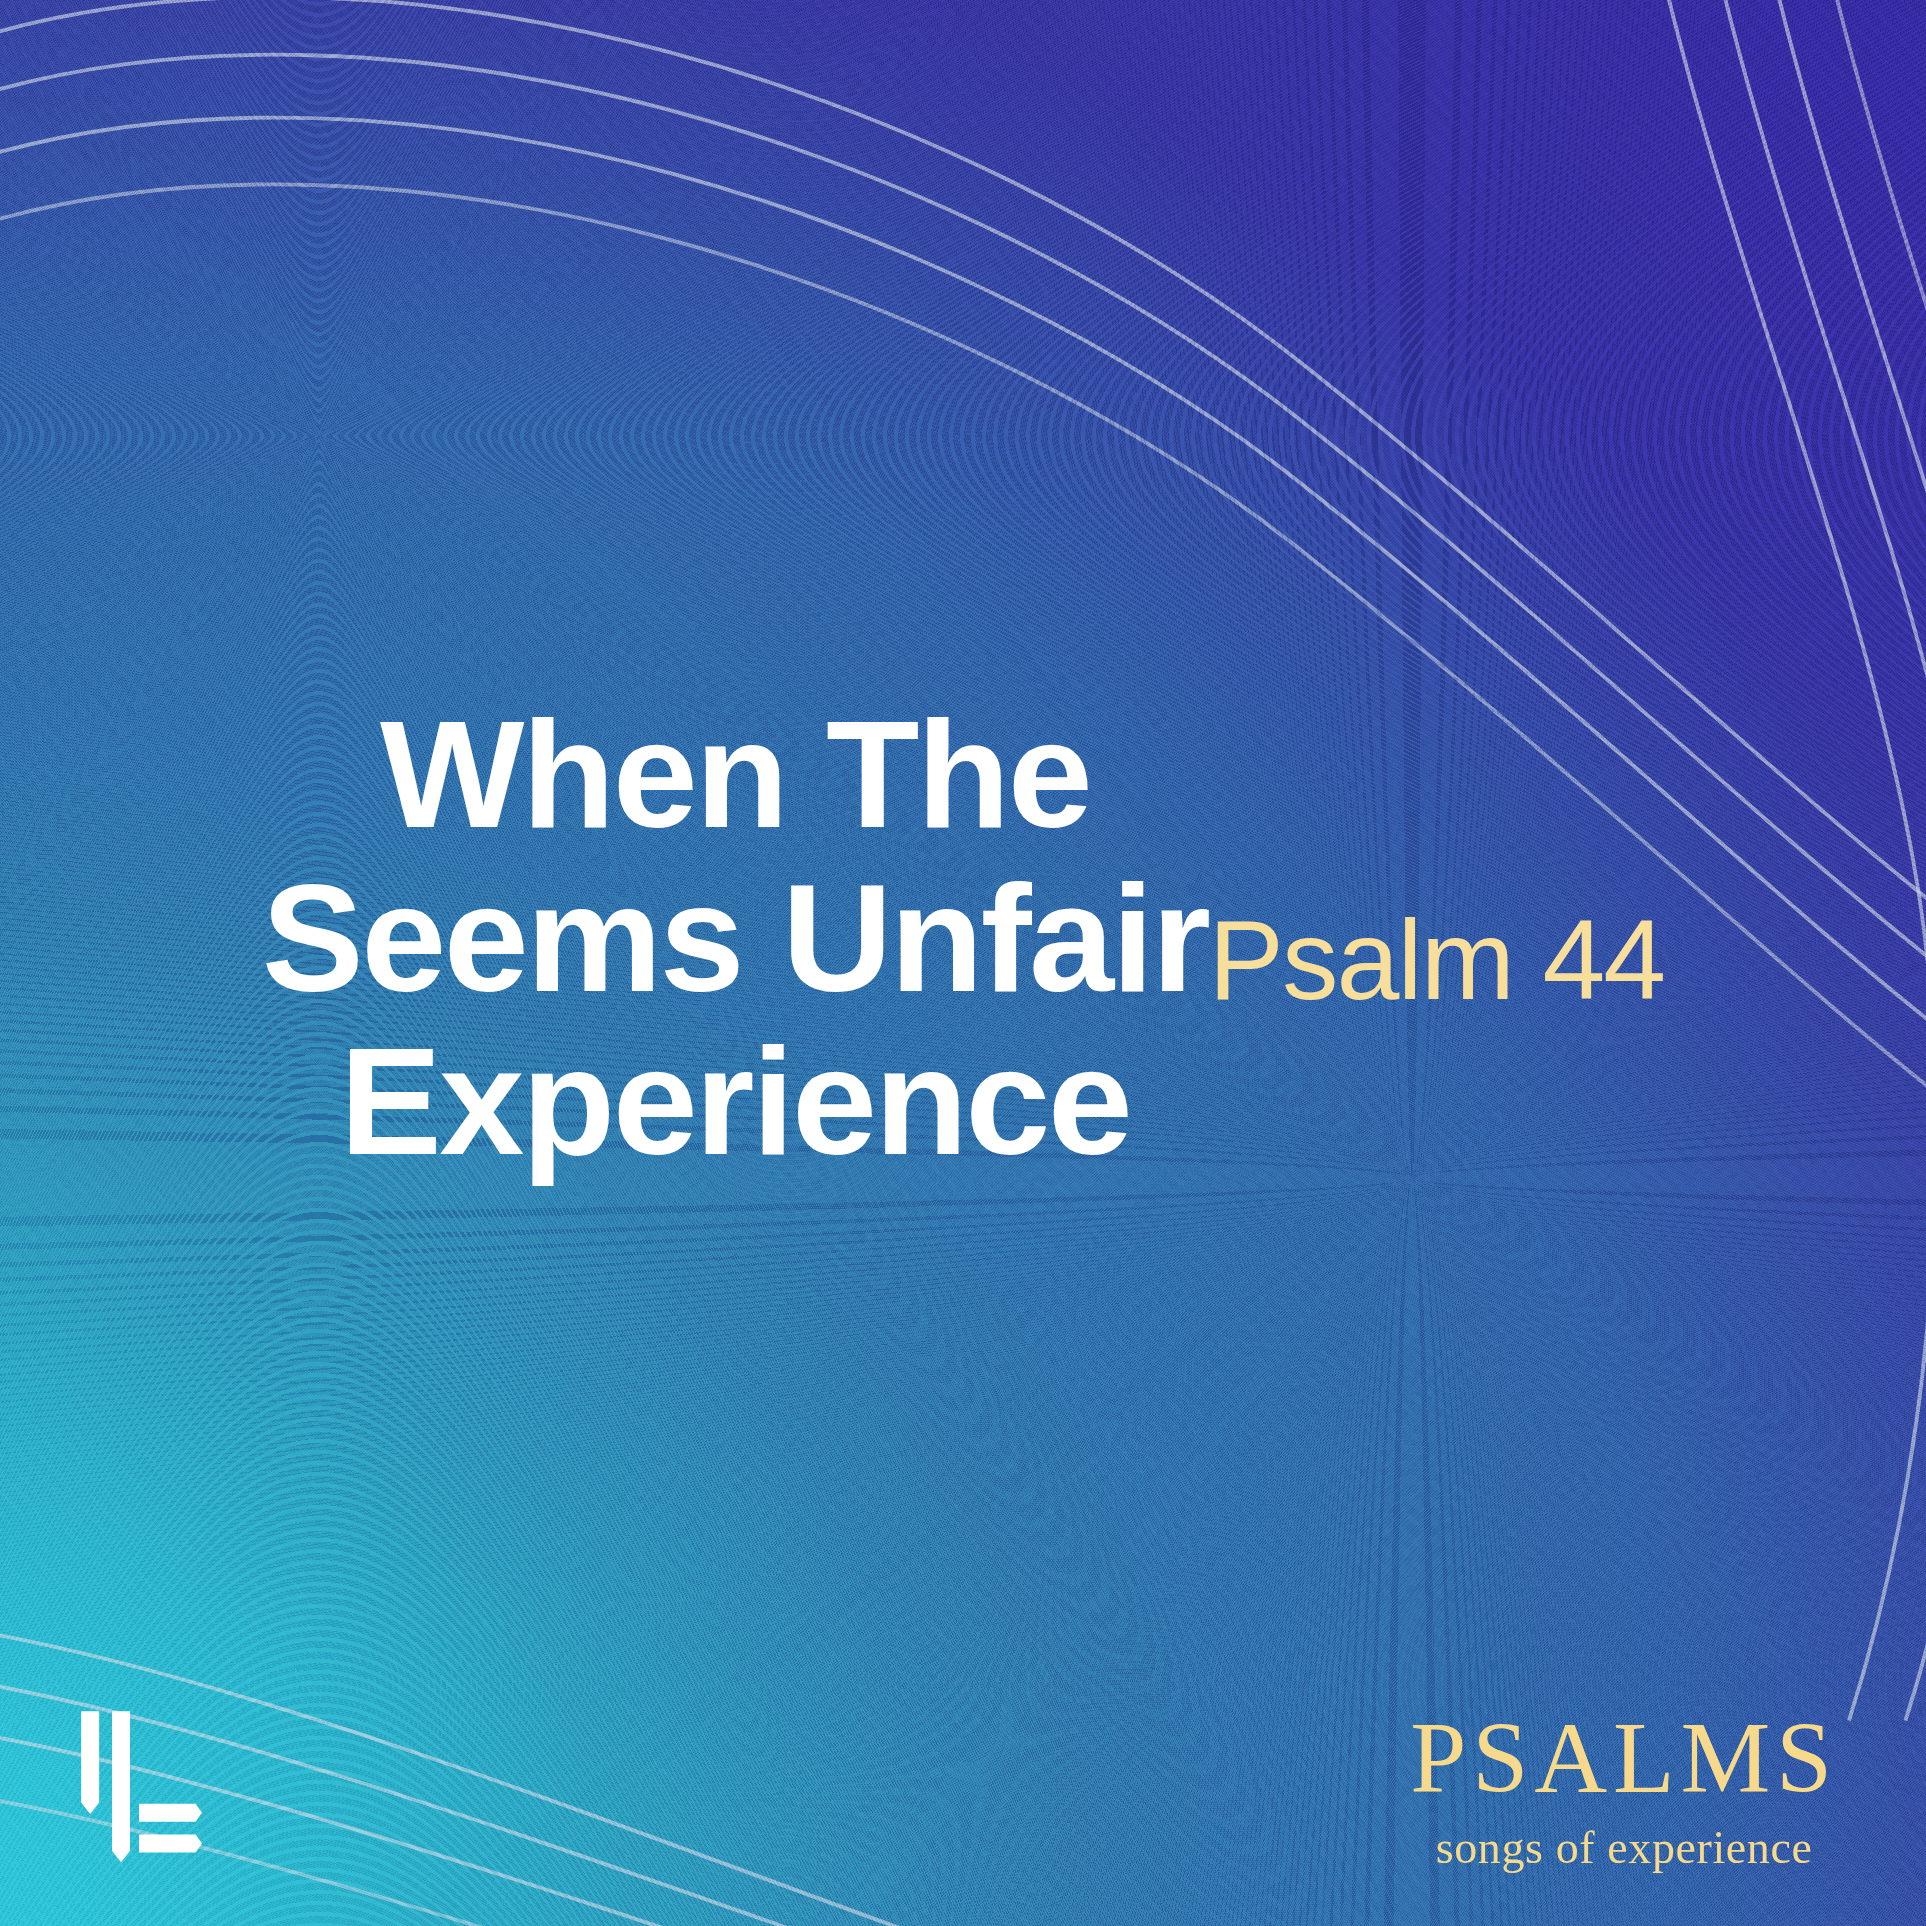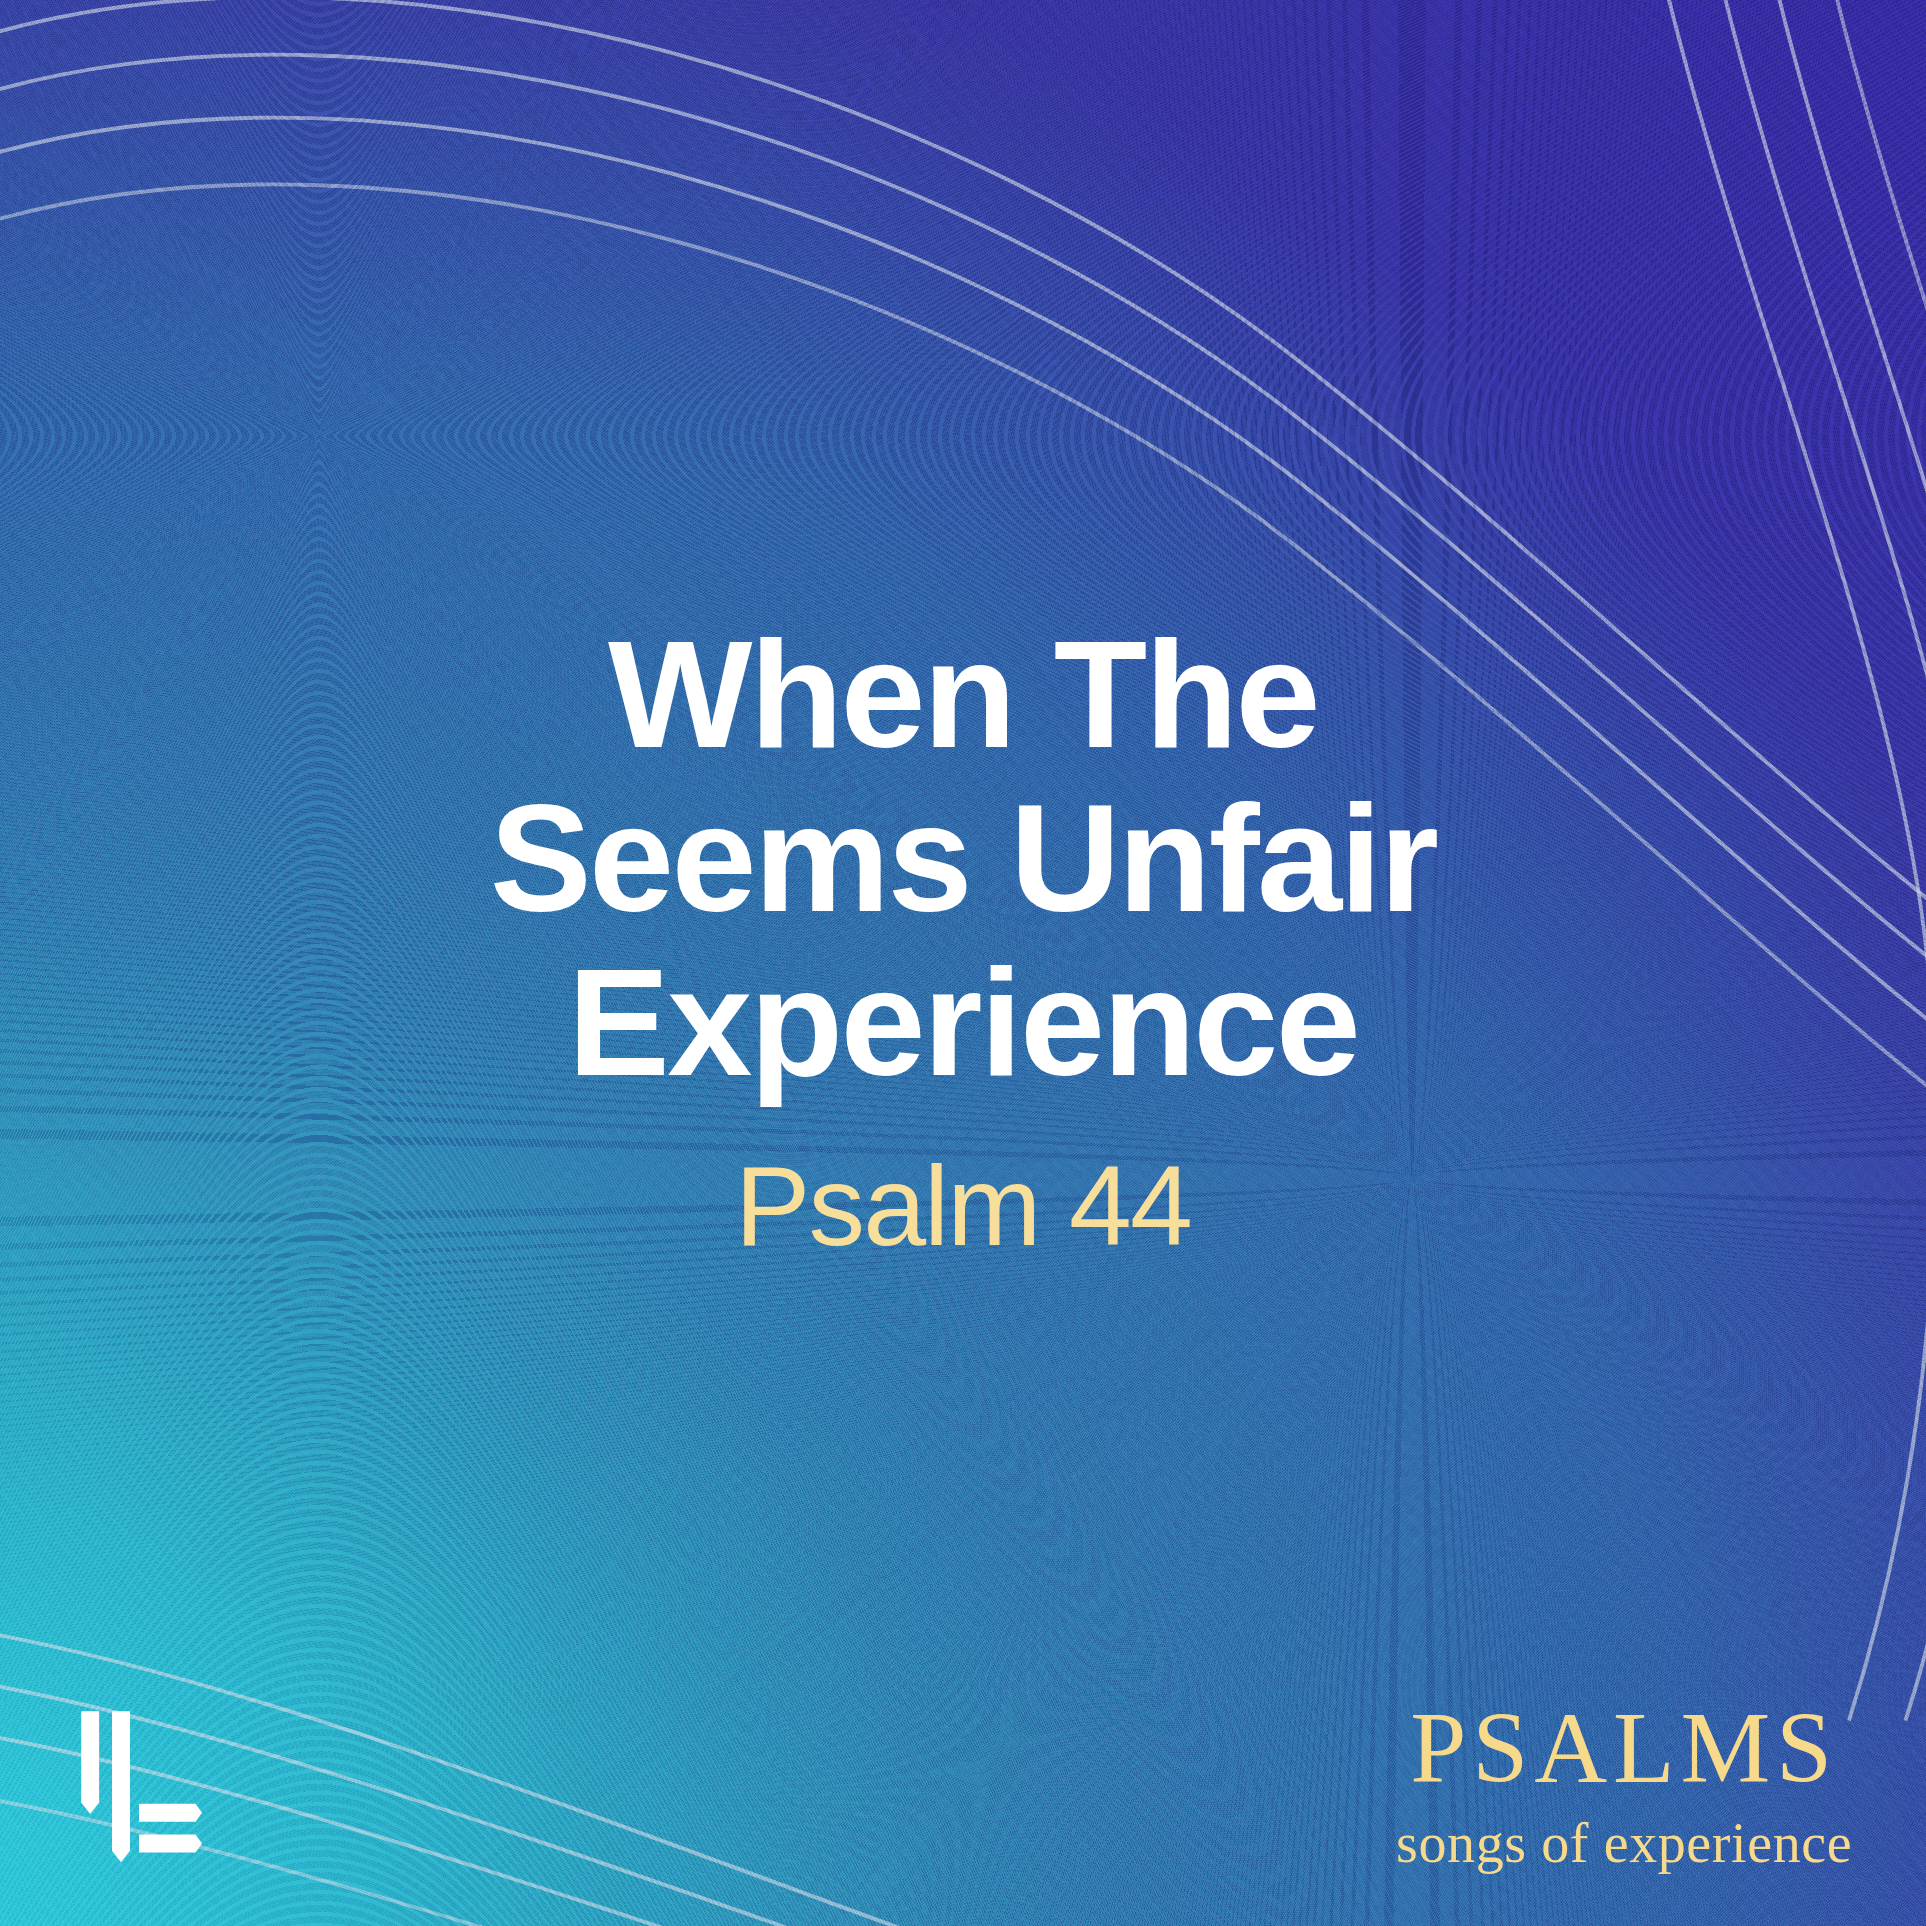--- a/index.html
+++ b/index.html
@@ -79,21 +79,21 @@
     background-image:
       repeating-linear-gradient(63deg, rgba(255,255,255,0.55) 0 0.6px, rgba(0,0,0,0.45) 0.6px 1.3px),
       repeating-linear-gradient(153deg, rgba(0,0,0,0.5) 0 0.6px, rgba(255,255,255,0.5) 0.6px 1.3px);
   }
 
   
   .content {
     position: absolute;
     inset: 0;
     display: flex;
-    flex-direction: column;
+    flex-direction: row;
     align-items: center;
     justify-content: center;
     padding-bottom: 77px;
     z-index: 5;
     margin-top: 26px;
   }
 
   .title {
     margin: 0;
     color: #FFFFFF;
@@ -146,21 +146,21 @@
     font-size: 101px;
     letter-spacing: 5.8px;
     line-height: 1;
     white-space: nowrap;
   }
   .series-tagline {
     margin: 14px 0 0 0;
     color: #F7D98C;
     font-family: "Liberation Serif", serif;
     font-weight: 400;
-    font-size: 56px;
+    font-size: 46px;
     letter-spacing: 0.6px;
     line-height: 1;
     white-space: nowrap;
     text-align: center;
   }
 </style>
 </head>
 <body>
 
 <div class="canvas">

